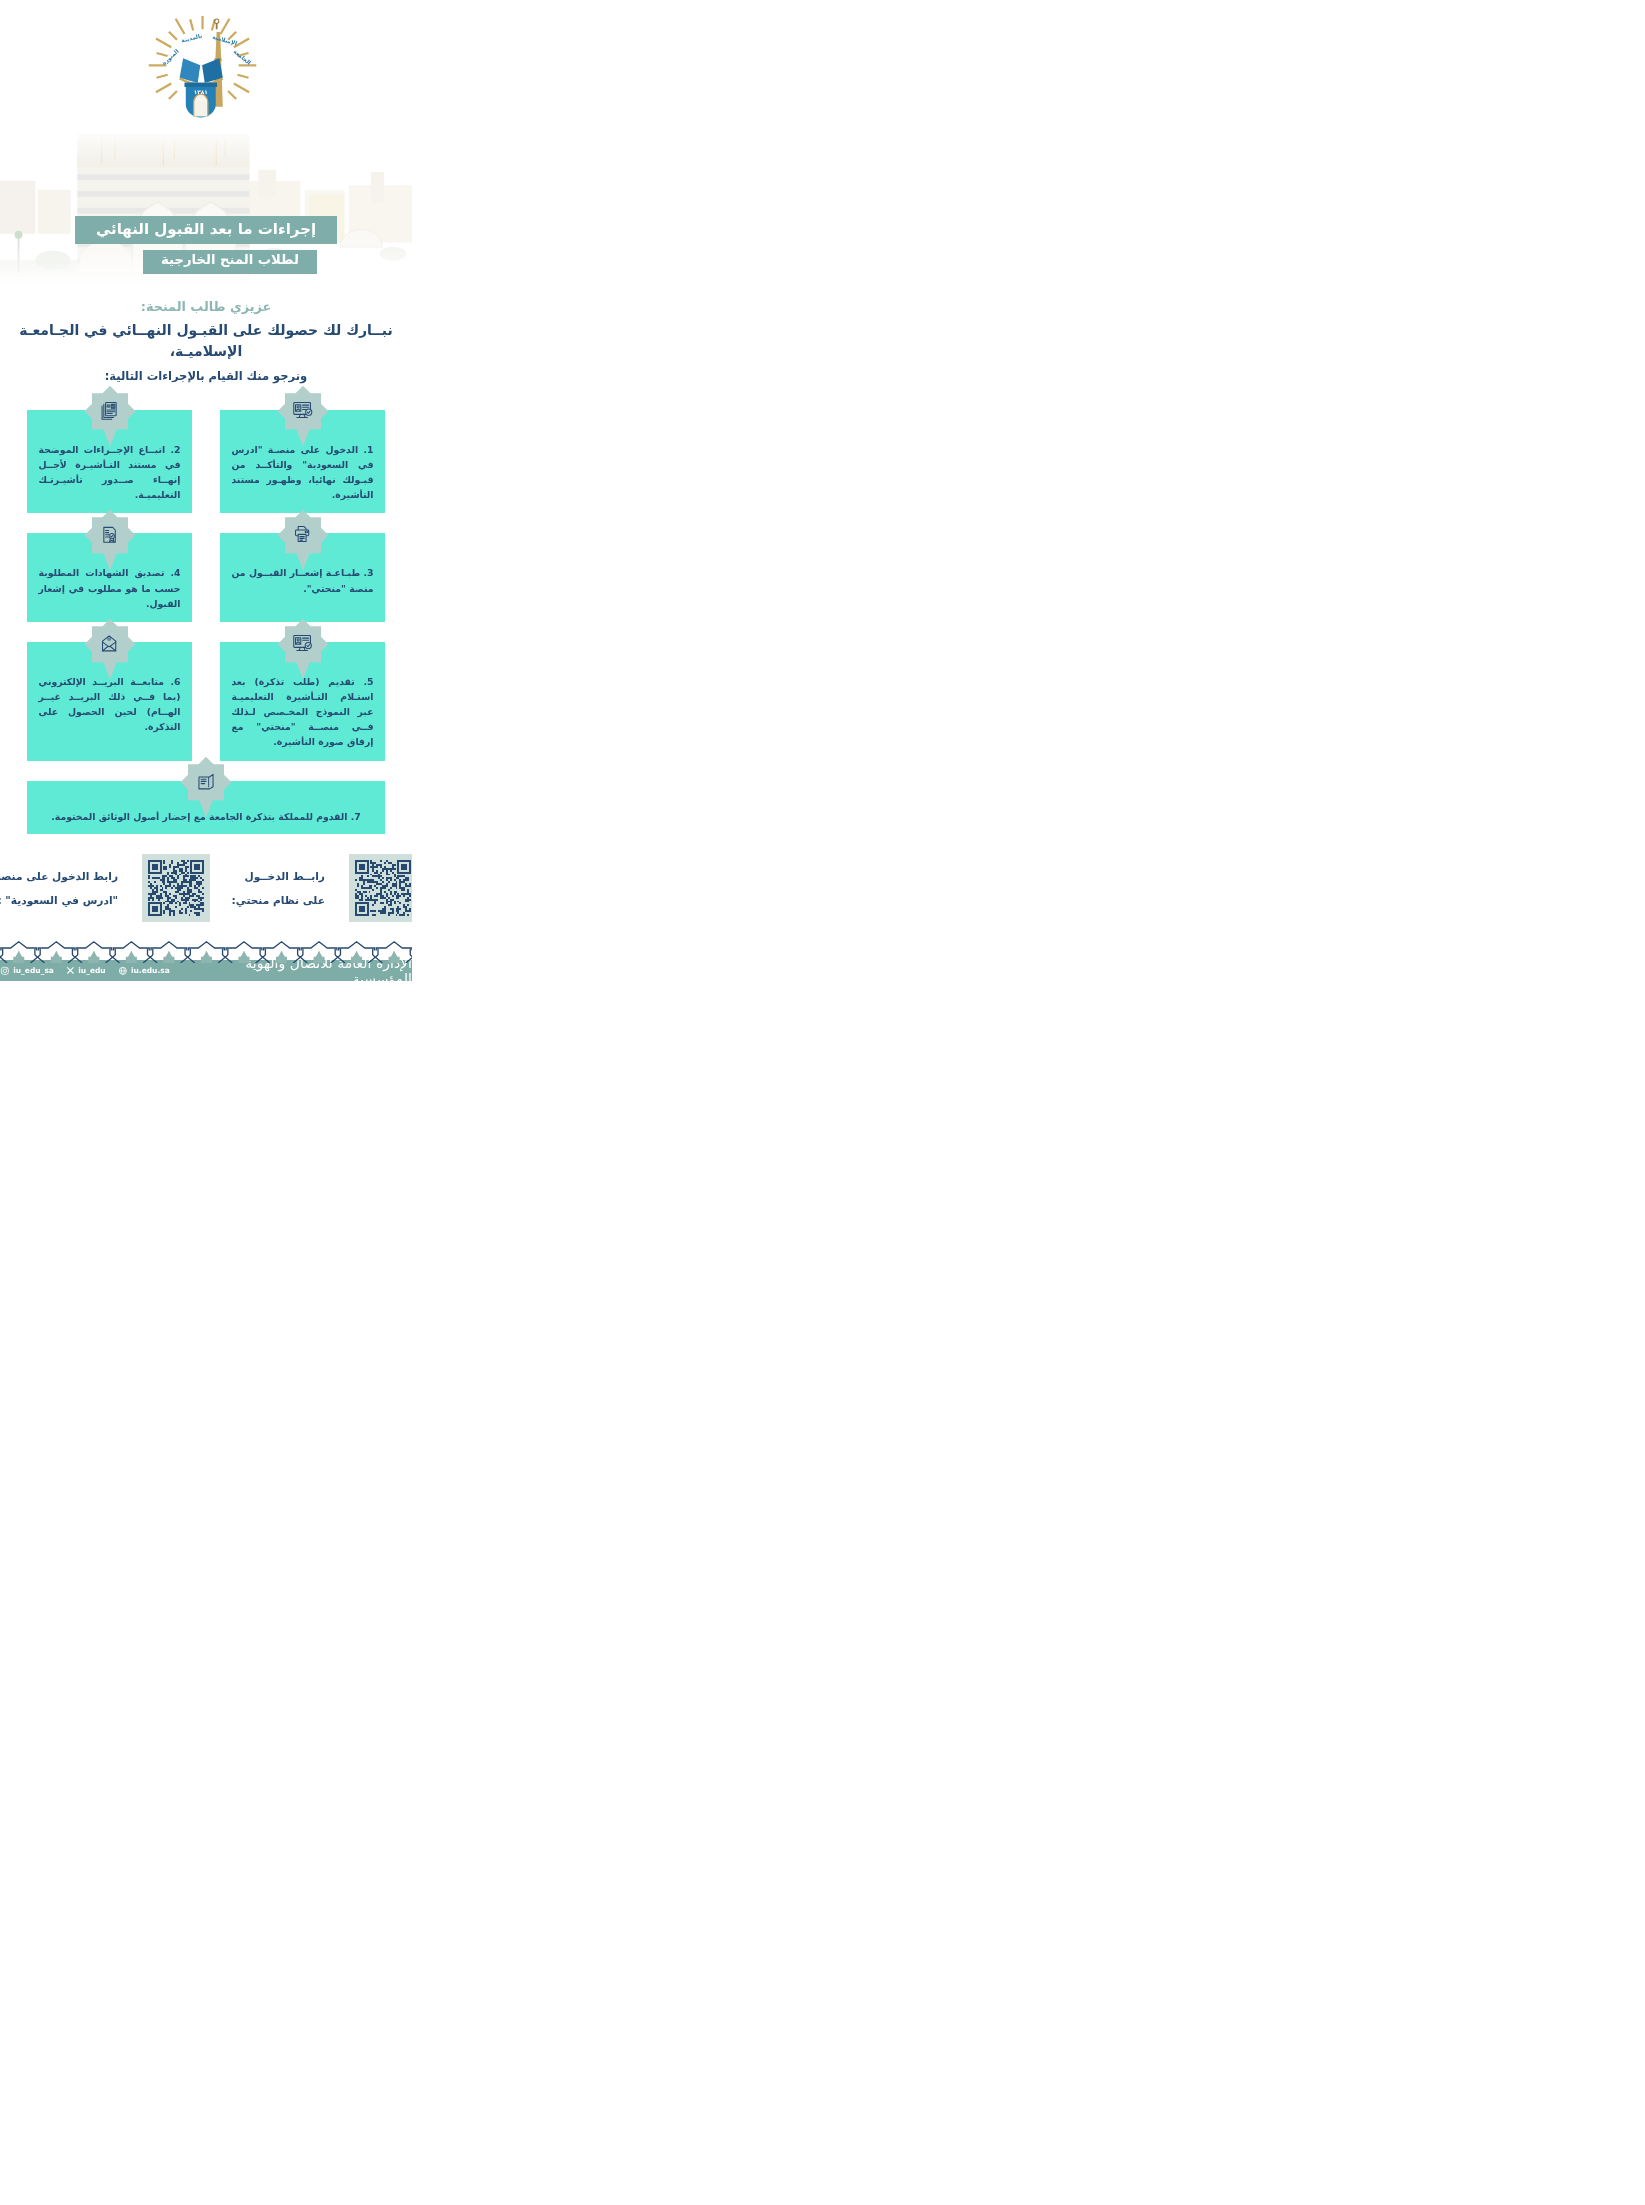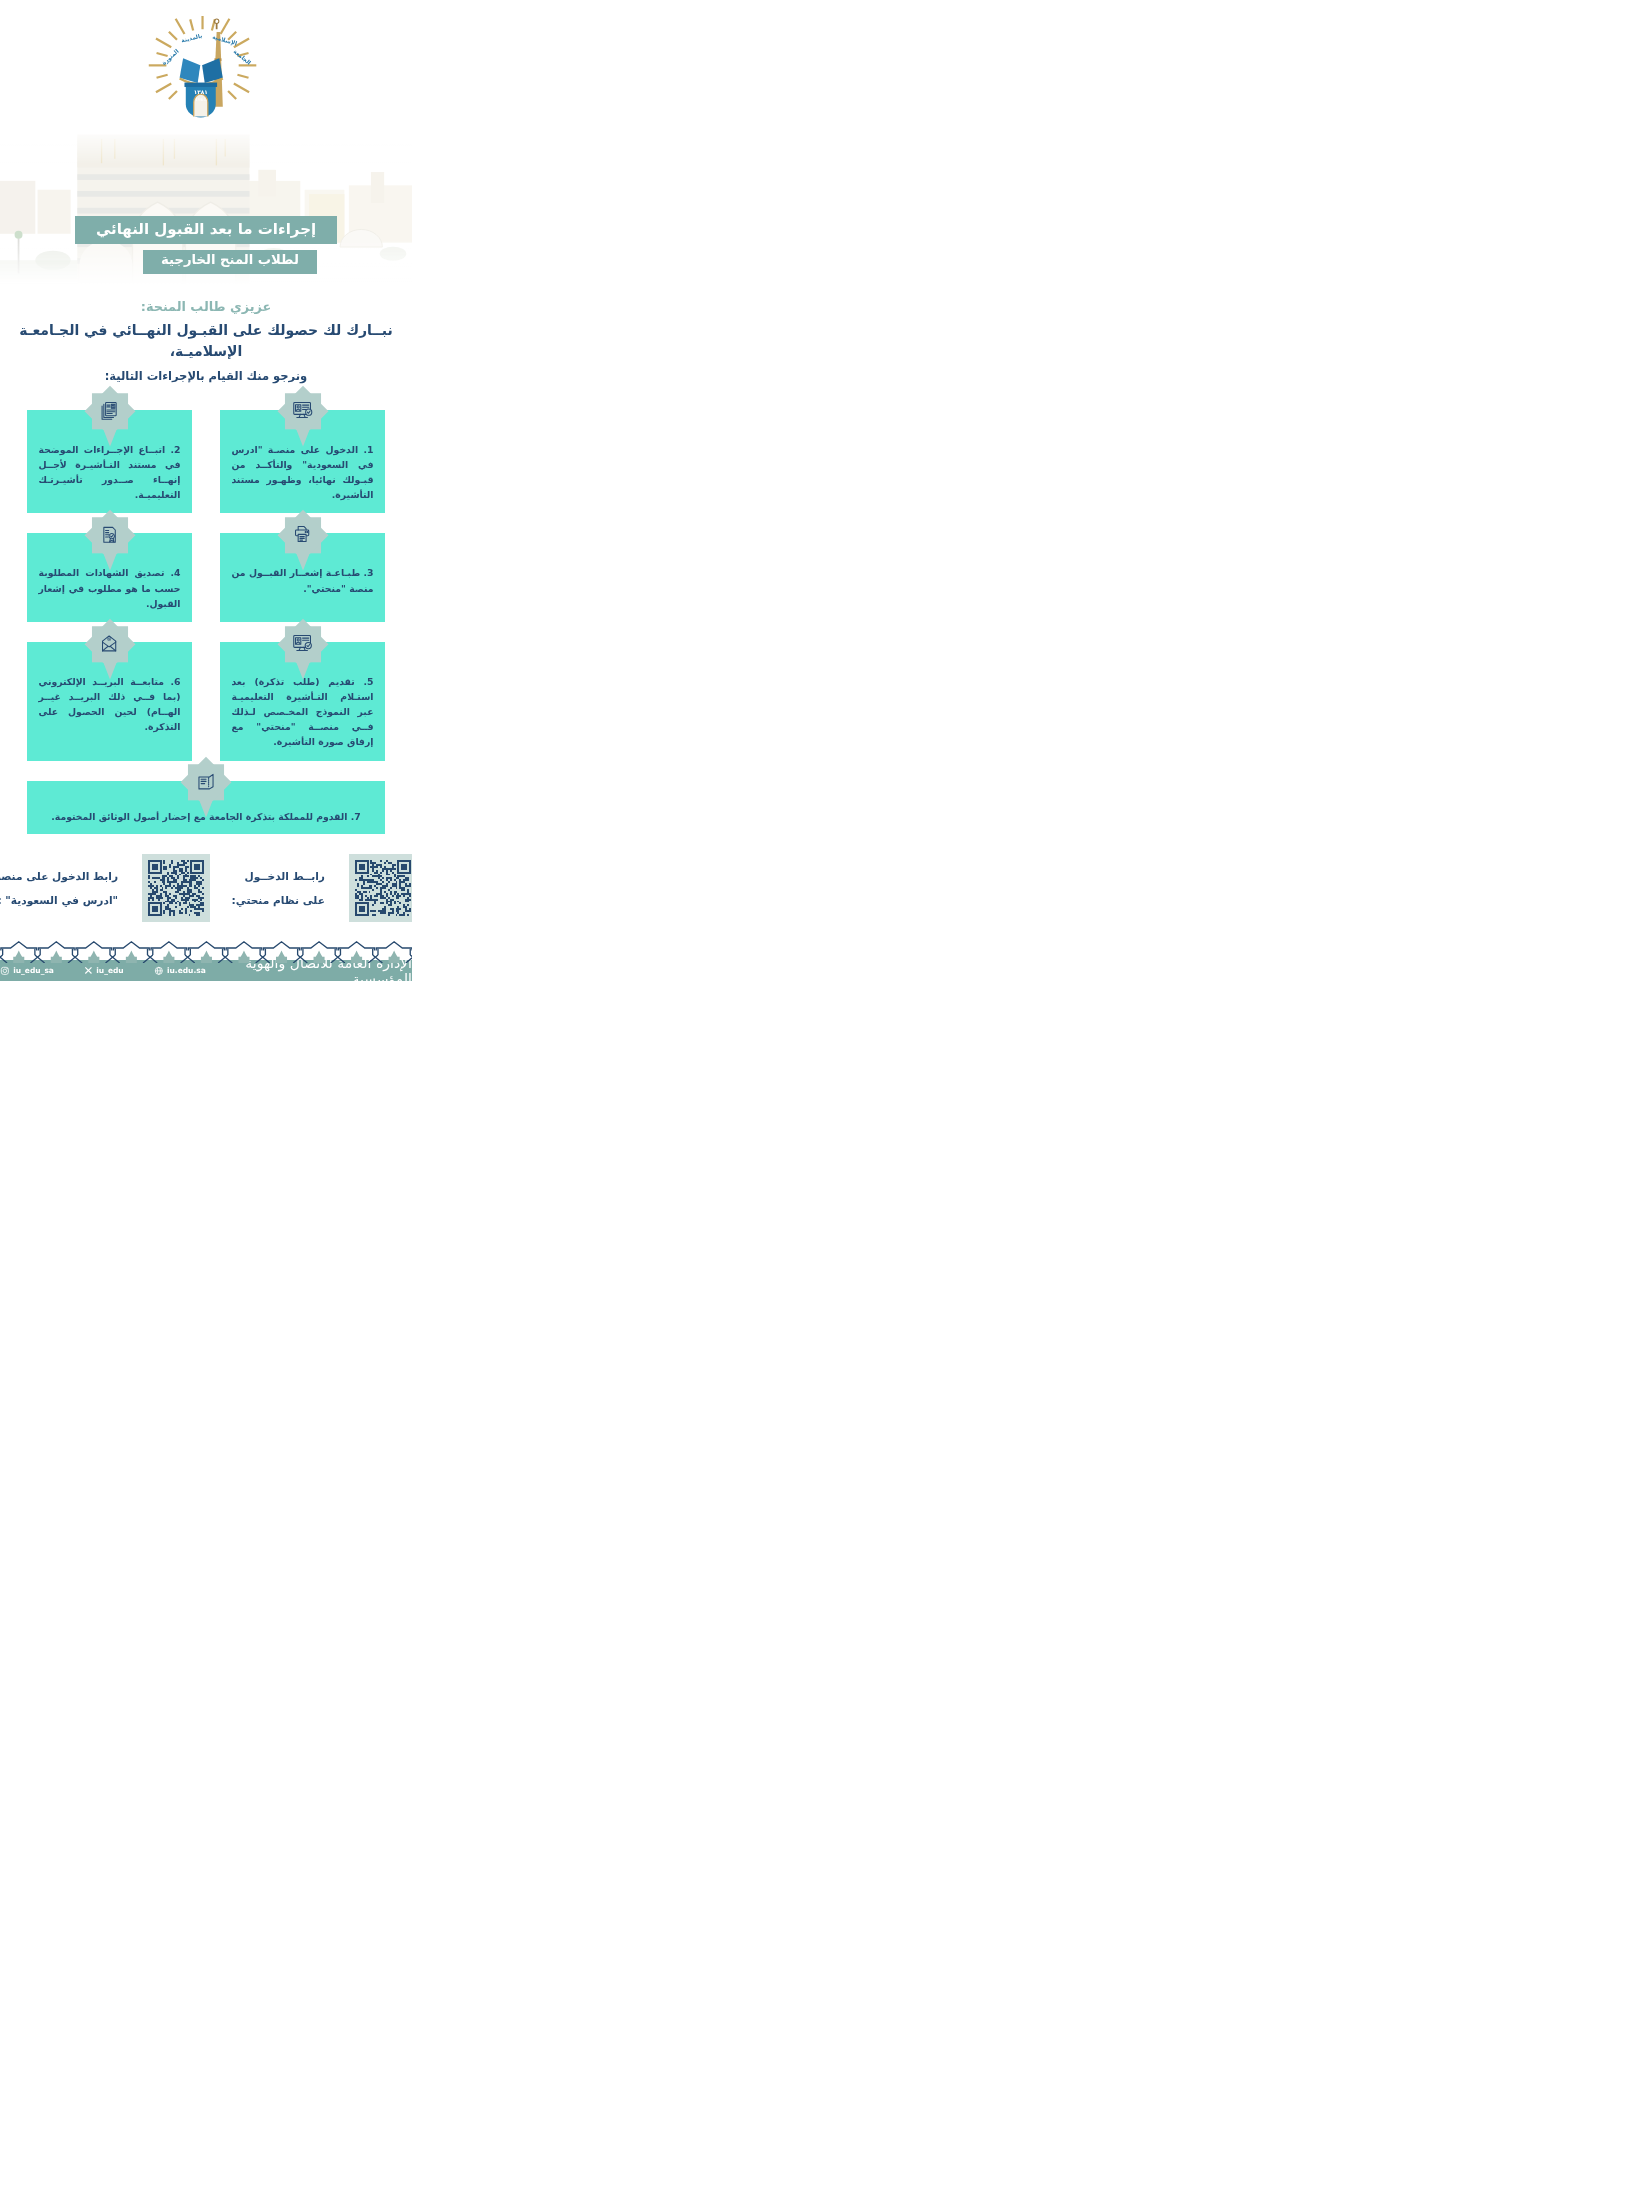--- a/index.html
+++ b/index.html
@@ -46,21 +46,21 @@
   .qr-block{display:flex;align-items:center;gap:24px;}
   .qr-label{position:relative;direction:rtl;text-align:right;color:#274A72;font-weight:bold;font-size:10.6px;line-height:2.3;white-space:nowrap;}
   .label-star{position:absolute;z-index:-1;width:28px;height:28px;right:-6.2px;top:-3.5px;opacity:.55;}
   .label-star i,.label-star b{position:absolute;left:4.4px;top:4.4px;width:19.4px;height:19.4px;background:#BCD5D1;}
   .label-star b{transform:rotate(45deg);}
   .qr-panel{background:#CEDFDC;padding:6.2px;}
   .qr-panel svg{display:block;}
 
   
   .crenellation{display:block;margin-top:17.6px;margin-bottom:-2.6px;position:relative;z-index:1;}
-  .footer-band{background:#7EACA7;height:21px;display:flex;align-items:center;justify-content:center;gap:30px;color:#fff;}
+  .footer-band{background:#7EACA7;height:21px;display:flex;align-items:center;justify-content:center;gap:12px;color:#fff;}
   .social{display:flex;align-items:center;gap:3.5px;font-size:7.5px;font-weight:bold;}
   .dept{font-size:14px;font-weight:normal;direction:rtl;}
   .icon-sm{display:block;}
 </style>
 </head>
 <body>
 
 <div class="page">
 
   <div class="logo-wrap">

